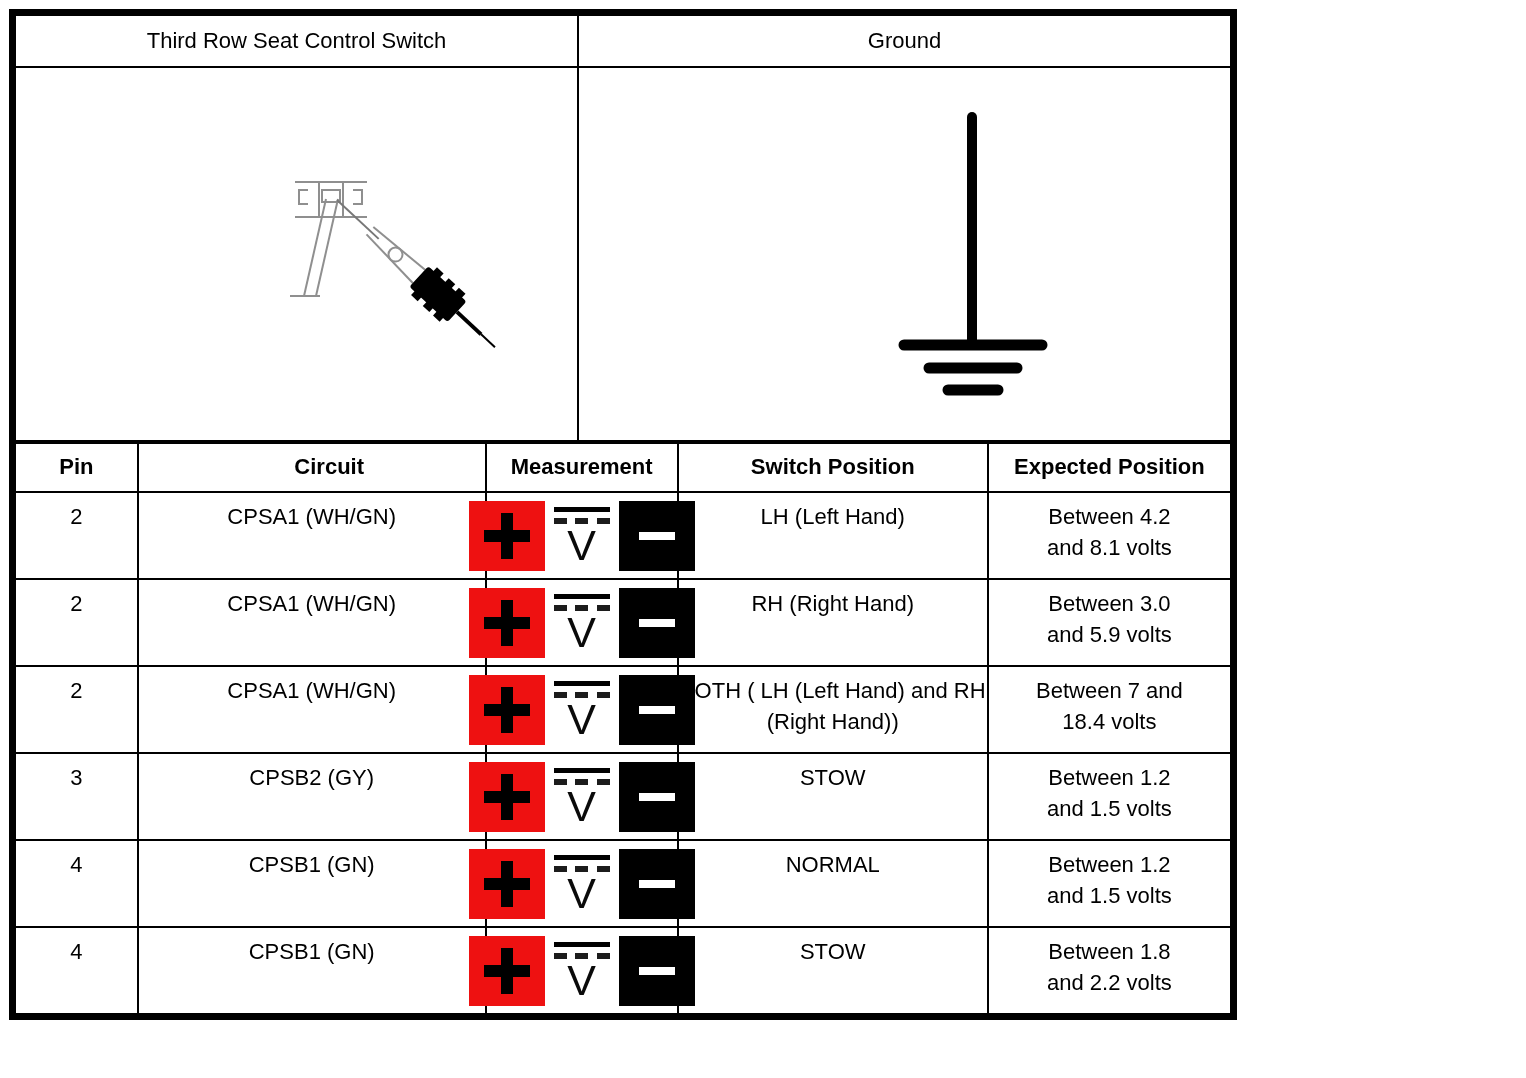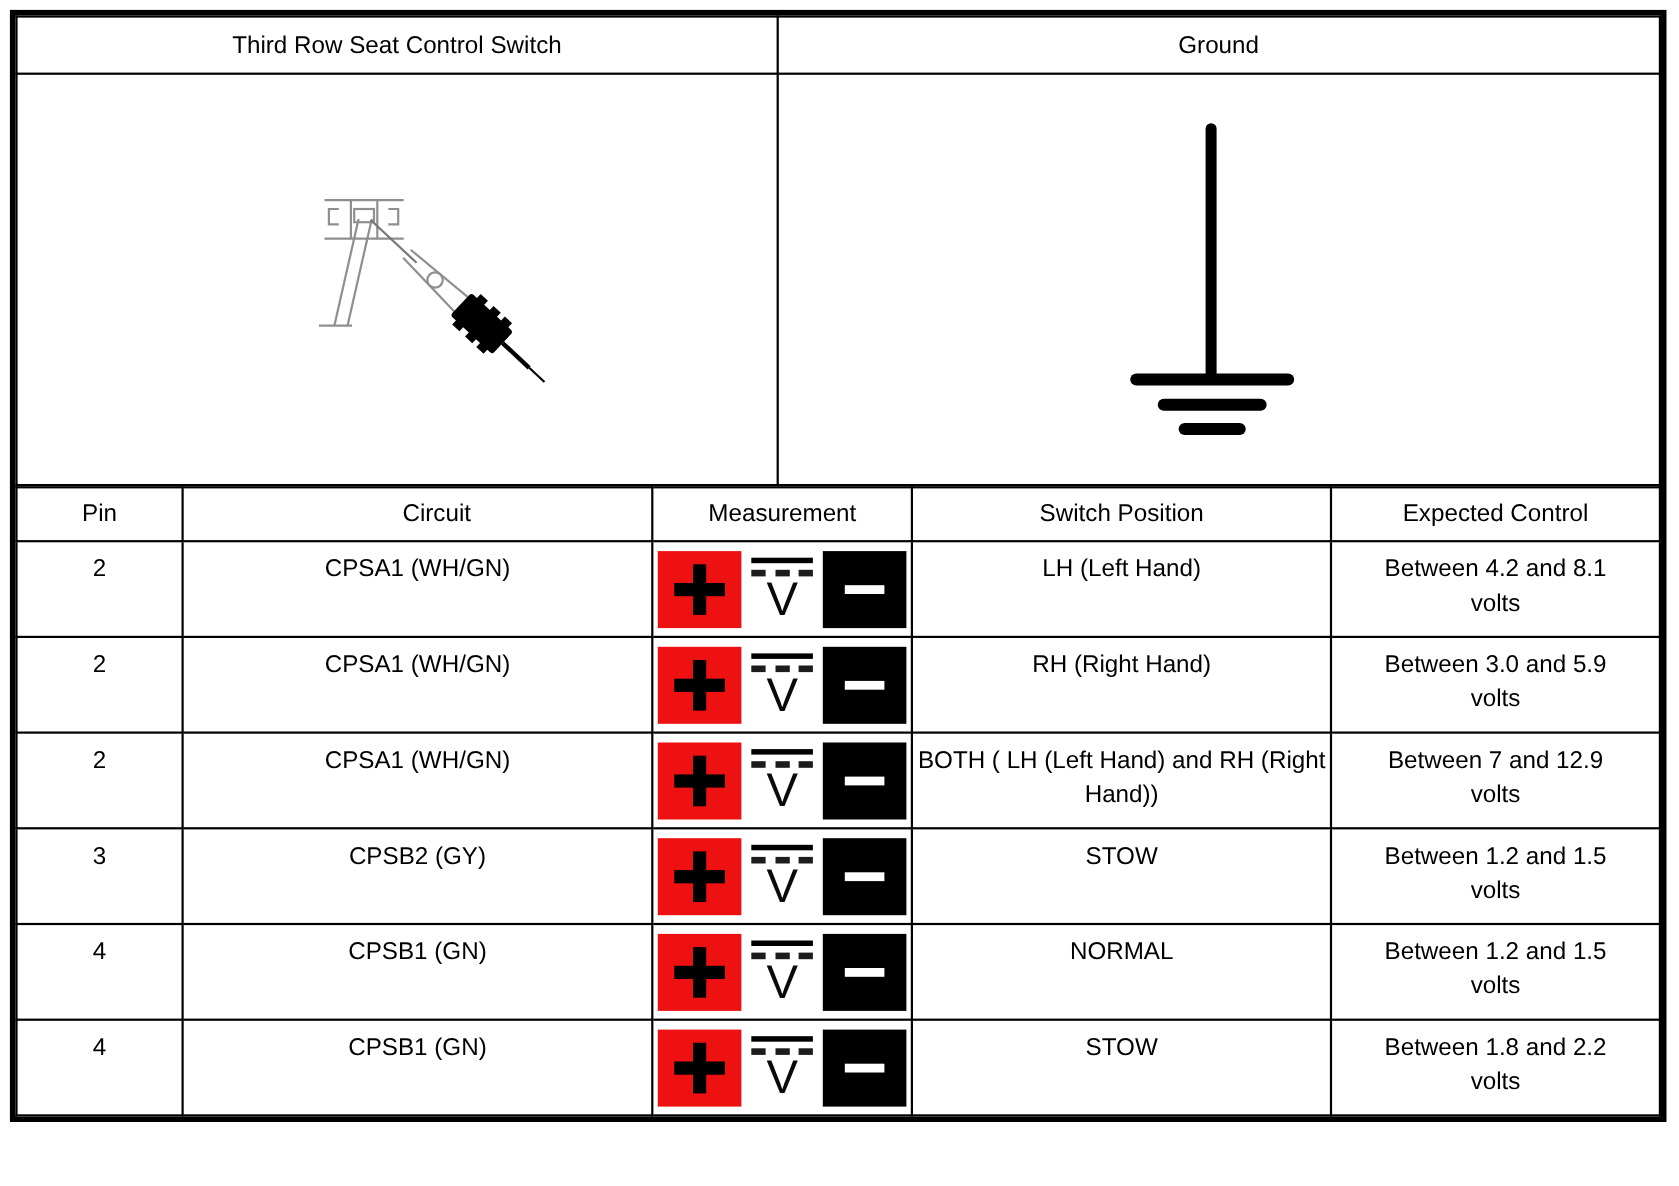--- a/index.html
+++ b/index.html
@@ -7,21 +7,21 @@
     --negative-lead:#000000;
     --border:#000000;
   }
   *{box-sizing:border-box;margin:0;padding:0;}
   body{
     background:#ffffff;
     font-family:"Liberation Sans", sans-serif;
     color:#000;
   }
   .page{
-    width:1506px;
+    width:1228px;
     margin:9px 16px 0 9px;
     border:5px solid var(--border);
     background:#fff;
   }
   table{
     border-collapse:collapse;
     width:100%;
     table-layout:fixed;
   }
   td,th{
@@ -38,21 +38,21 @@
   .top-table .label-row td{height:43px;}
   .top-table .col-left{width:46.3%;}
   .top-table .col-right{width:53.7%;}
   
   .main-table{border-top:2px solid var(--border);}
   .main-table .col-pin{width:10.1%;}
   .main-table .col-circuit{width:28.6%;padding-left:35px;}
   .main-table .col-measure{width:15.8%;}
   .main-table .col-switch{width:25.5%;}
   .main-table .col-voltage{width:20.0%;}
-  .main-table .header-row td{height:49px;}
+  .main-table .header-row td{height:49px;font-weight:bold;}
   .main-table .data-row td{
     height:87px;
     vertical-align:top;
     padding-top:9px;
   }
   .main-table .data-row td.measure-cell{
     vertical-align:middle;
     padding-top:0;
   }
   .voltage-text{display:block;padding:0 44px;}
@@ -158,21 +158,21 @@
   </tbody>
     </table>
 
   <table class="main-table">
     <tbody>
         <tr class="header-row">
       <td class="col-pin">Pin</td>
       <td class="col-circuit">Circuit</td>
       <td class="col-measure">Measurement</td>
       <td class="col-switch">Switch Position</td>
-      <td class="col-voltage">Expected Control</td>
+      <td class="col-voltage">Expected Position</td>
     </tr>
 
     <tr class="data-row">
       <td>2</td>
       <td>CPSA1 (WH/GN)</td>
       <td class="measure-cell">
         <div class="measure">
           <div class="lead-pos">
                 <div class="bar-h"></div>
                 <div class="bar-v"></div>
@@ -244,21 +244,21 @@
                 </div>
             <div class="vm-letter">V</div>
           </div>
           <div class="lead-neg">
                 <div class="bar-h"></div>
               </div>
         </div>
       </td>
       <td>BOTH ( LH (Left Hand) and RH (Right Hand))</td>
       <td>
-            <span class="voltage-text">Between 7 and 12.9 volts</span>
+            <span class="voltage-text">Between 7 and 18.4 volts</span>
           </td>
     </tr>
 
     <tr class="data-row">
       <td>3</td>
       <td>CPSB2 (GY)</td>
       <td class="measure-cell">
         <div class="measure">
           <div class="lead-pos">
                 <div class="bar-h"></div>

